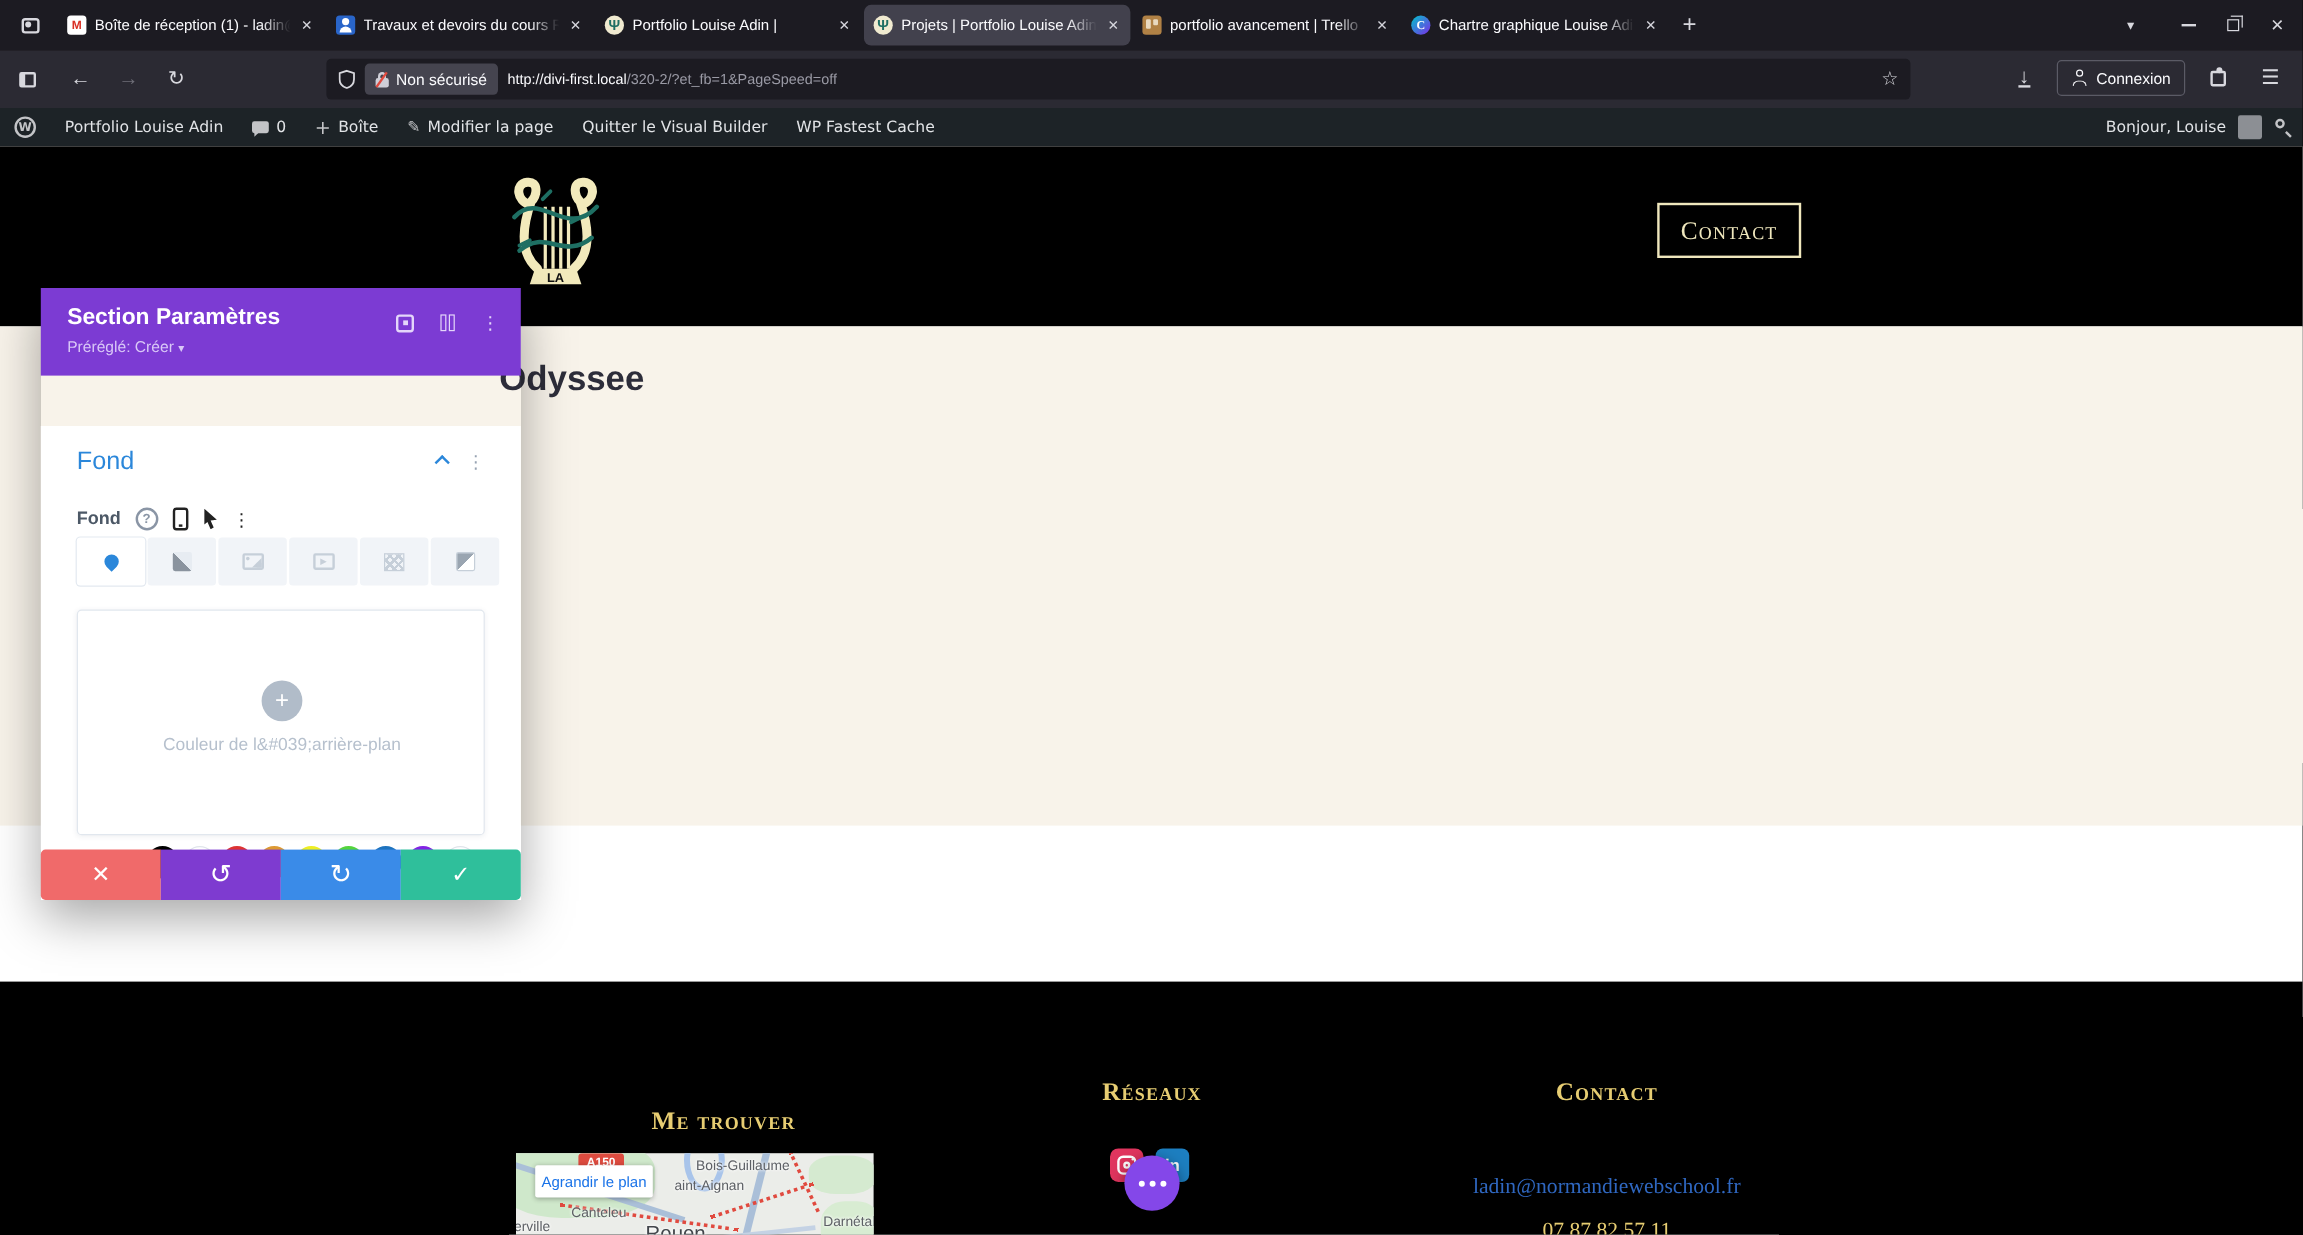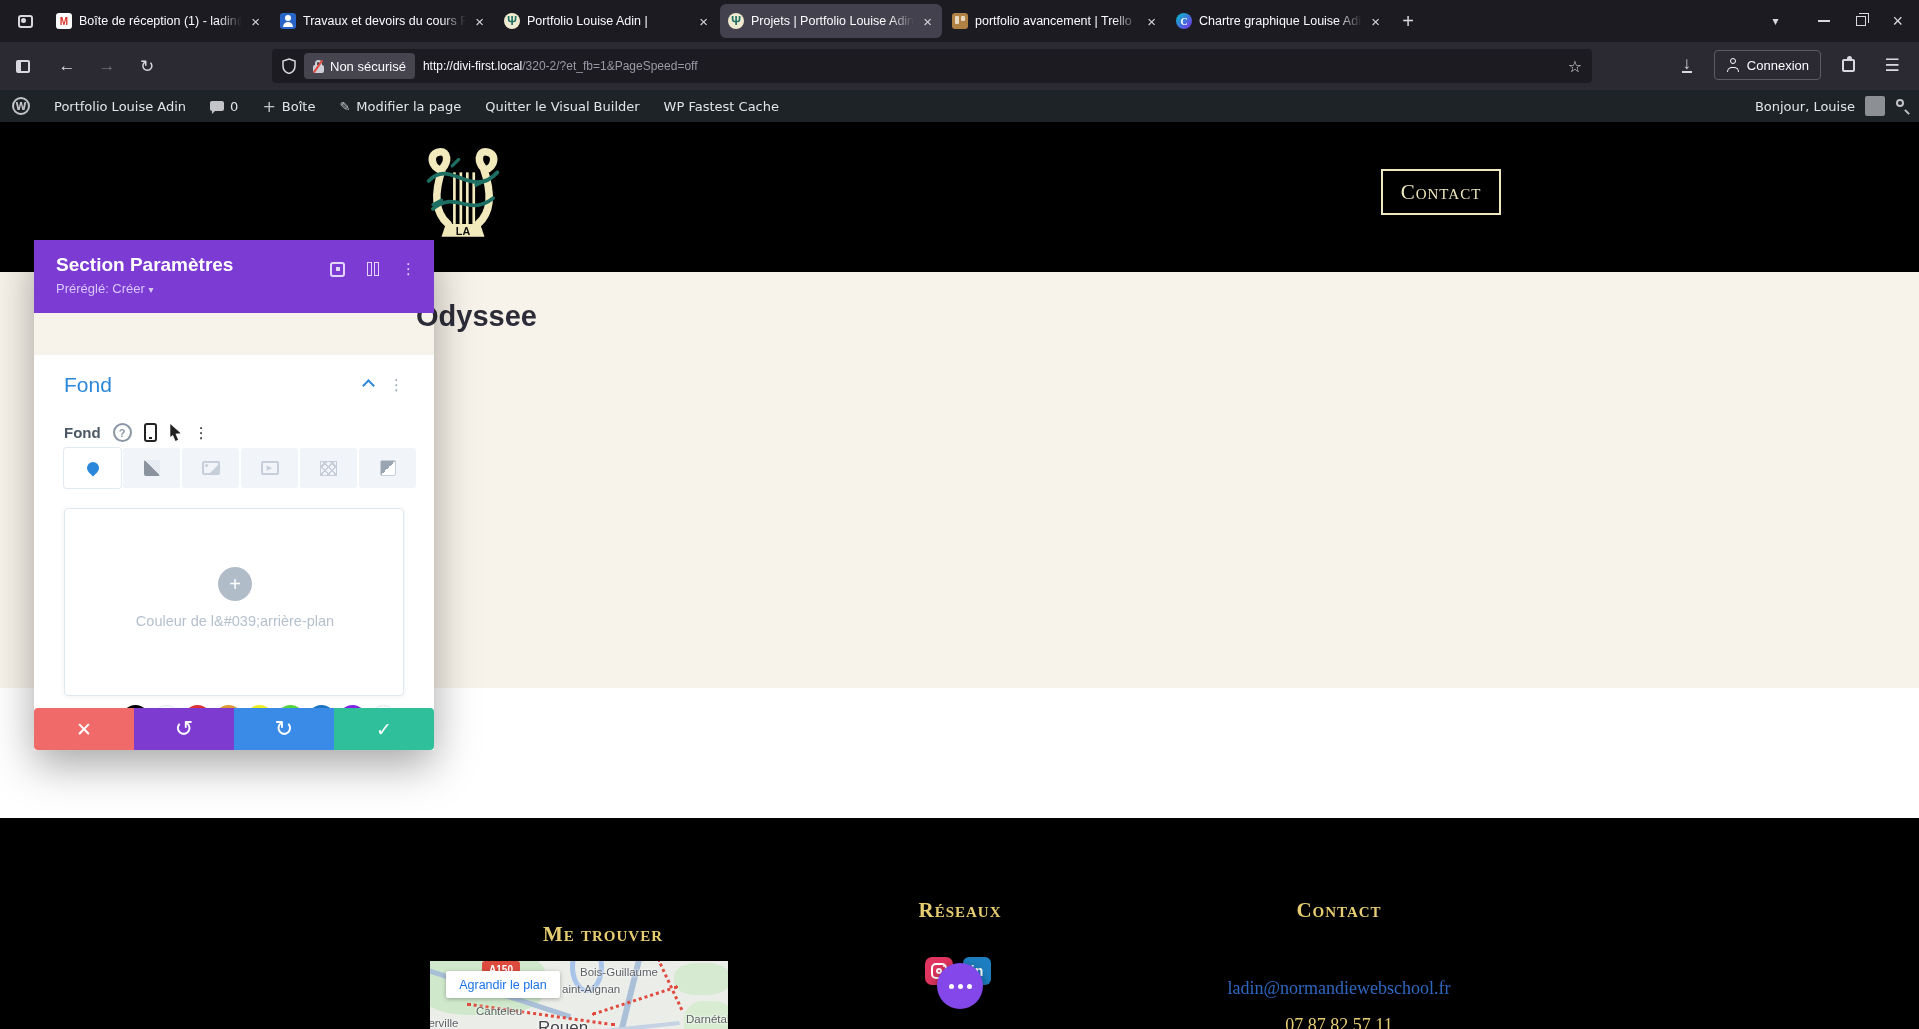--- a/index.html
+++ b/index.html
@@ -255,21 +255,21 @@
         <div class="ab" style="left:254px;top:40px;width:50px;height:44px;background:#d8ecd2;border-radius:40%;"></div>
         <div class="ab" style="left:140px;top:-20px;width:34px;height:52px;border:5px solid #a8c4ea;border-radius:50%;"></div>
         <div class="ab" style="left:196px;top:-6px;width:6px;height:90px;background:#aabfd8;transform:rotate(14deg);"></div>
         <div class="ab" style="left:-6px;top:30px;width:150px;height:5px;background:#aabfd8;transform:rotate(18deg);"></div>
         <div class="ab" style="left:60px;top:70px;width:190px;height:4px;background:#c4d2e4;transform:rotate(-6deg);"></div>
 
         <div class="dotted" style="left:36px;top:52px;width:150px;transform:rotate(8deg);"></div>
         <div class="dotted" style="left:160px;top:38px;width:90px;transform:rotate(-18deg);"></div>
         <div class="dotted" style="left:212px;top:22px;width:56px;transform:rotate(65deg);"></div>
         <div class="ab" style="left:52px;top:0;width:38px;height:16px;background:#dd4b3f;border-radius:3px;color:#fff;font-size:10px;font-weight:bold;display:flex;align-items:center;justify-content:center;">A150</div>
-        <div class="ab" style="left:16px;top:10px;width:114px;height:27px;background:#fff;border-radius:2px;box-shadow:0 1px 4px rgba(0,0,0,.3);color:#1a73e8;font-size:12.5px;display:flex;align-items:center;justify-content:center;">Agrandir le plan</div>
+        <div class="ab" style="left:16px;top:10px;width:98px;height:27px;background:#fff;border-radius:2px;box-shadow:0 1px 4px rgba(0,0,0,.3);color:#1a73e8;font-size:12.5px;display:flex;align-items:center;justify-content:center;">Agrandir le plan</div>
         <span class="maplabel" style="left:150px;top:5px;">Bois-Guillaume</span>
         <span class="maplabel" style="left:132px;top:22px;">aint-Aignan</span>
         <span class="maplabel" style="left:46px;top:44px;">Canteleu</span>
         <span class="maplabel" style="left:-8px;top:56px;">herville</span>
         <span class="maplabel" style="left:108px;top:57px;font-size:17px;color:#41454a;font-weight:500;">Rouen</span>
         <span class="maplabel" style="left:220px;top:52px;margin-left:36px;">Darnétal</span>
       </div>
 
       <div class="ab" style="left:925px;top:139px;width:28px;height:28px;border-radius:7px;background:#e0355e;display:flex;align-items:center;justify-content:center;">
         <span style="position:relative;width:16px;height:16px;border:2px solid #fff;border-radius:5px;display:block;">

